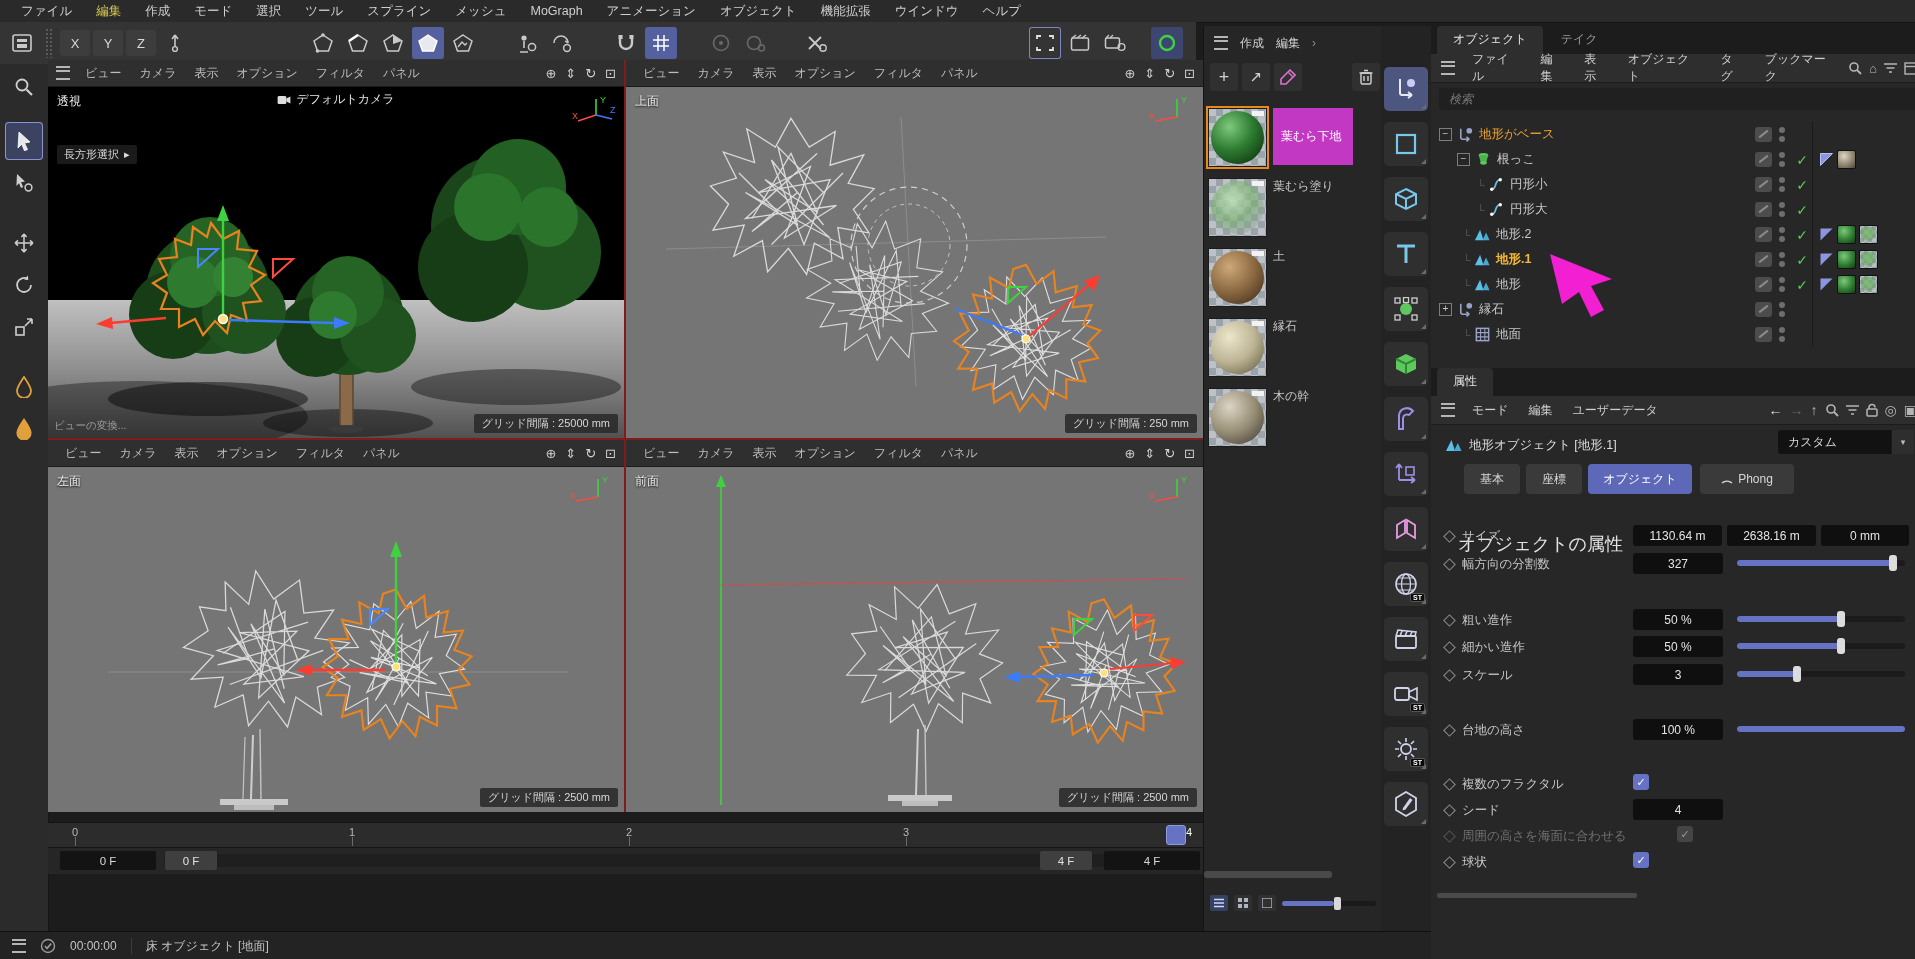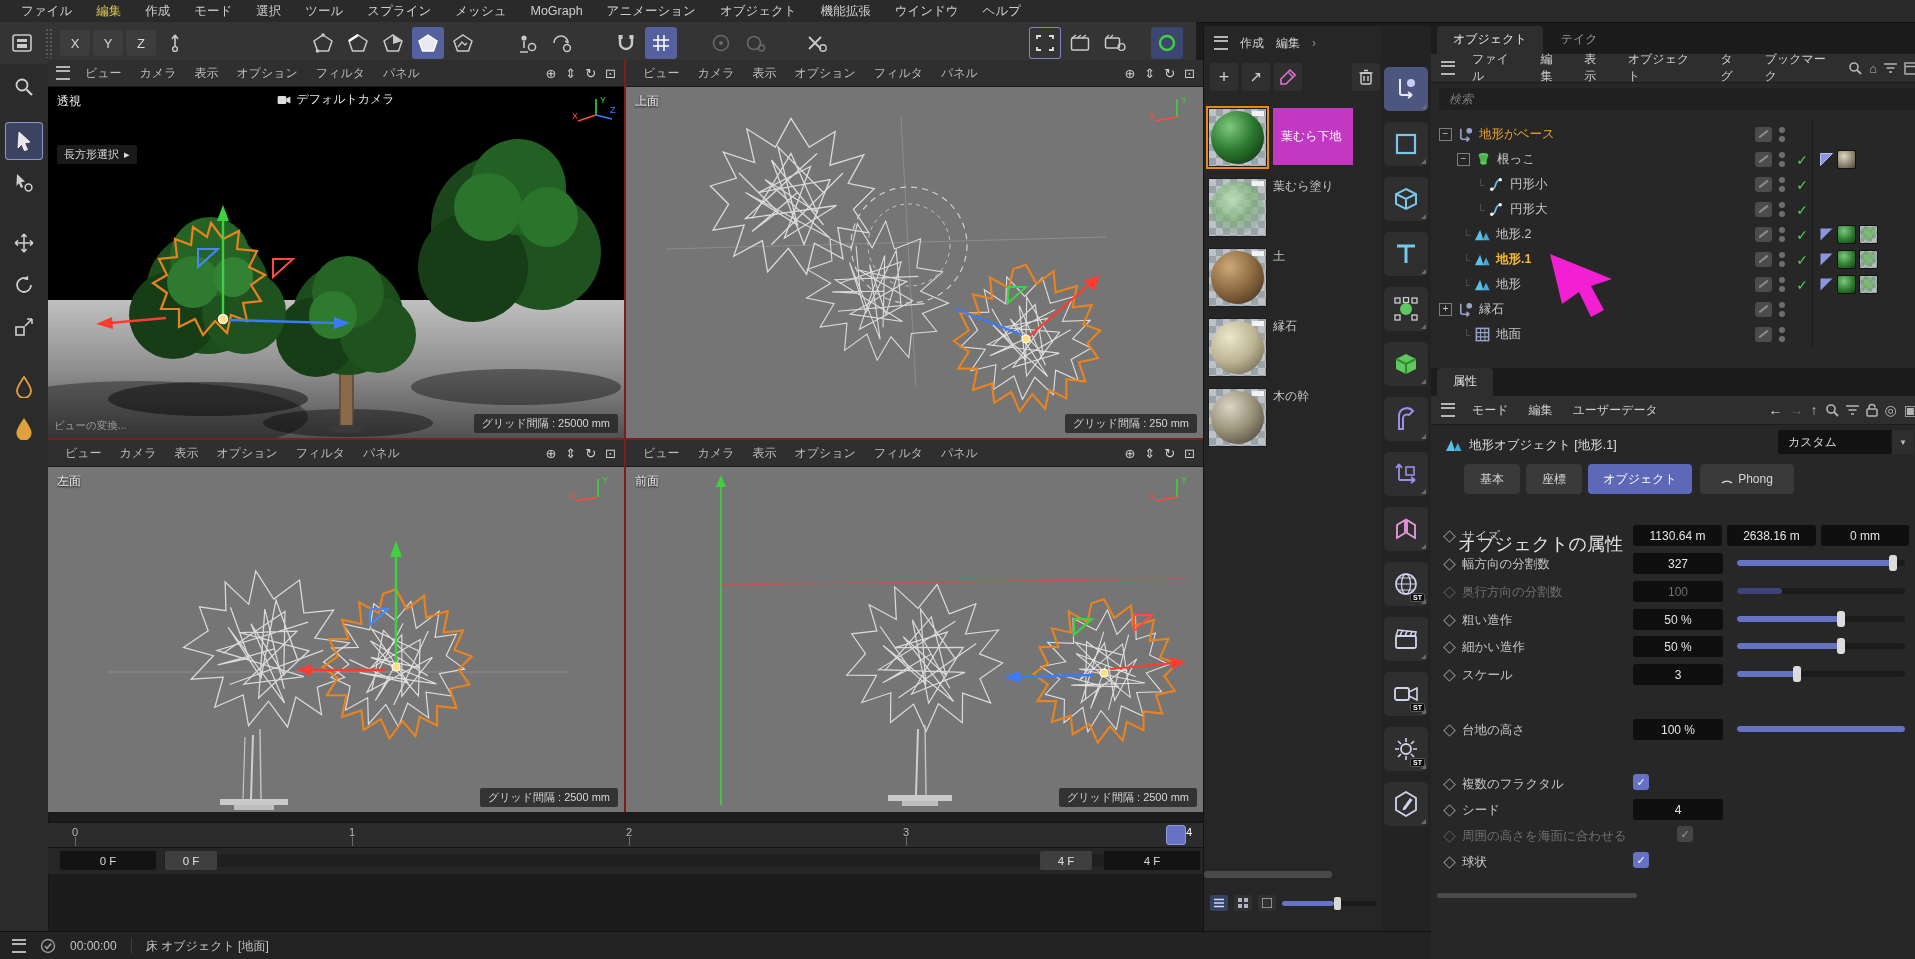--- a/index.html
+++ b/index.html
@@ -1081,28 +1081,20 @@
     </div>
     <div class="arow" style="top:526px">
       <span class="key"></span>
       <span class="albl">幅方向の分割数</span>
       <span class="abox" style="left:202px;width:90px">327</span>
       <span class="aslider">
           <span class="fill" style="width: 93%;"></span>
           <span class="knob" style="left: 93%;"></span>
         </span>
     </div>
-    <div class="arow" style="top:554px">
-      <span class="key dim"></span>
-      <span class="albl dim">奥行方向の分割数</span>
-      <span class="abox dim" style="left:202px;width:90px">100</span>
-      <span class="aslider">
-          <span class="fill dim" style="width: 27%;"></span>
-        </span>
-    </div>
     <div class="arow" style="top:582px">
       <span class="key"></span>
       <span class="albl">粗い造作</span>
       <span class="abox" style="left:202px;width:90px">50 %</span>
       <span class="aslider">
           <span class="fill" style="width: 62%;"></span>
           <span class="knob" style="left: 62%;"></span>
         </span>
     </div>
     <div class="arow" style="top:609px">

